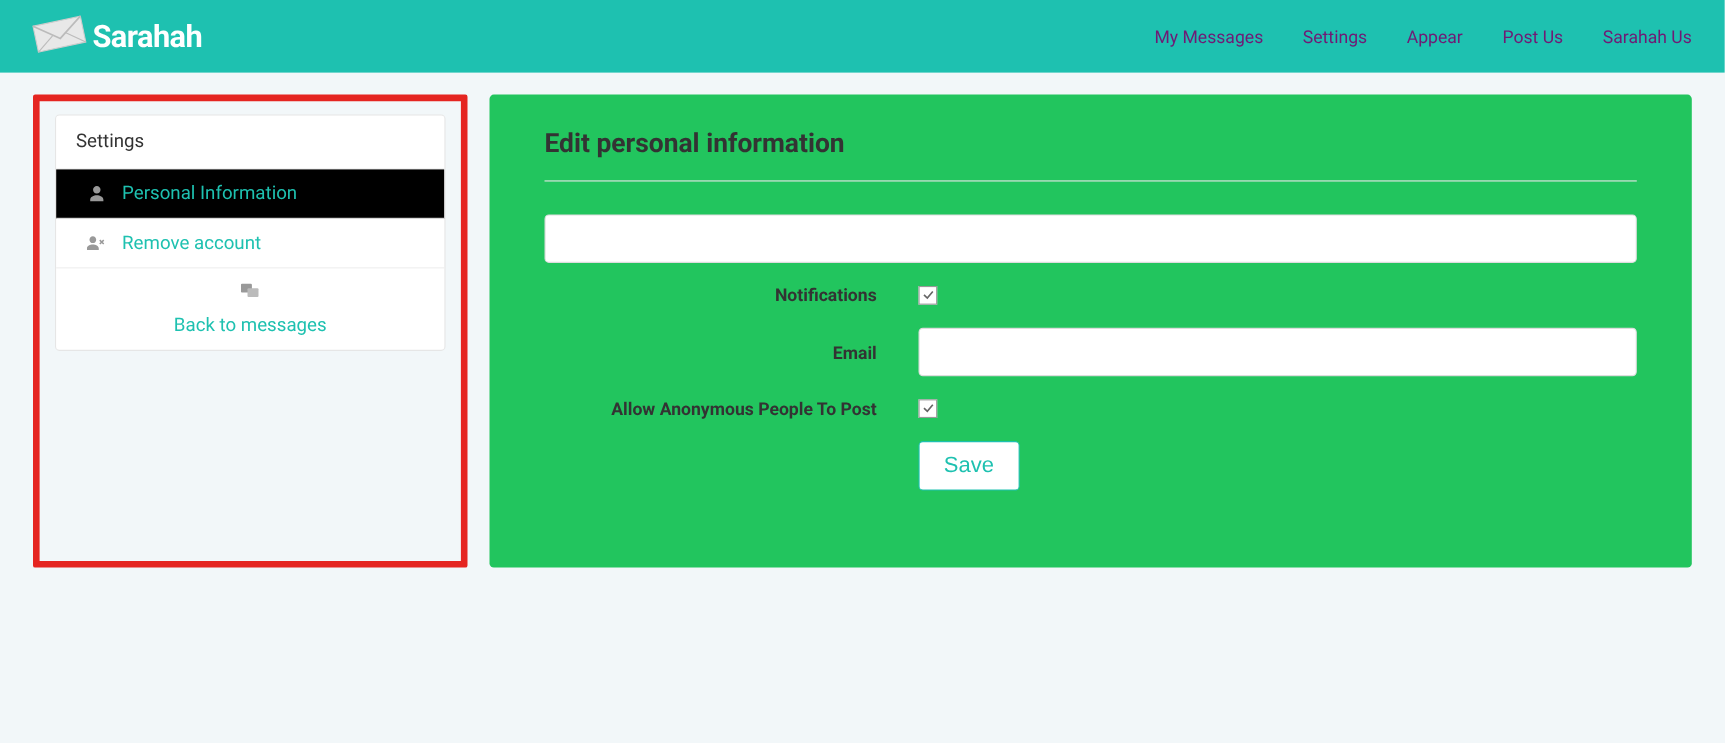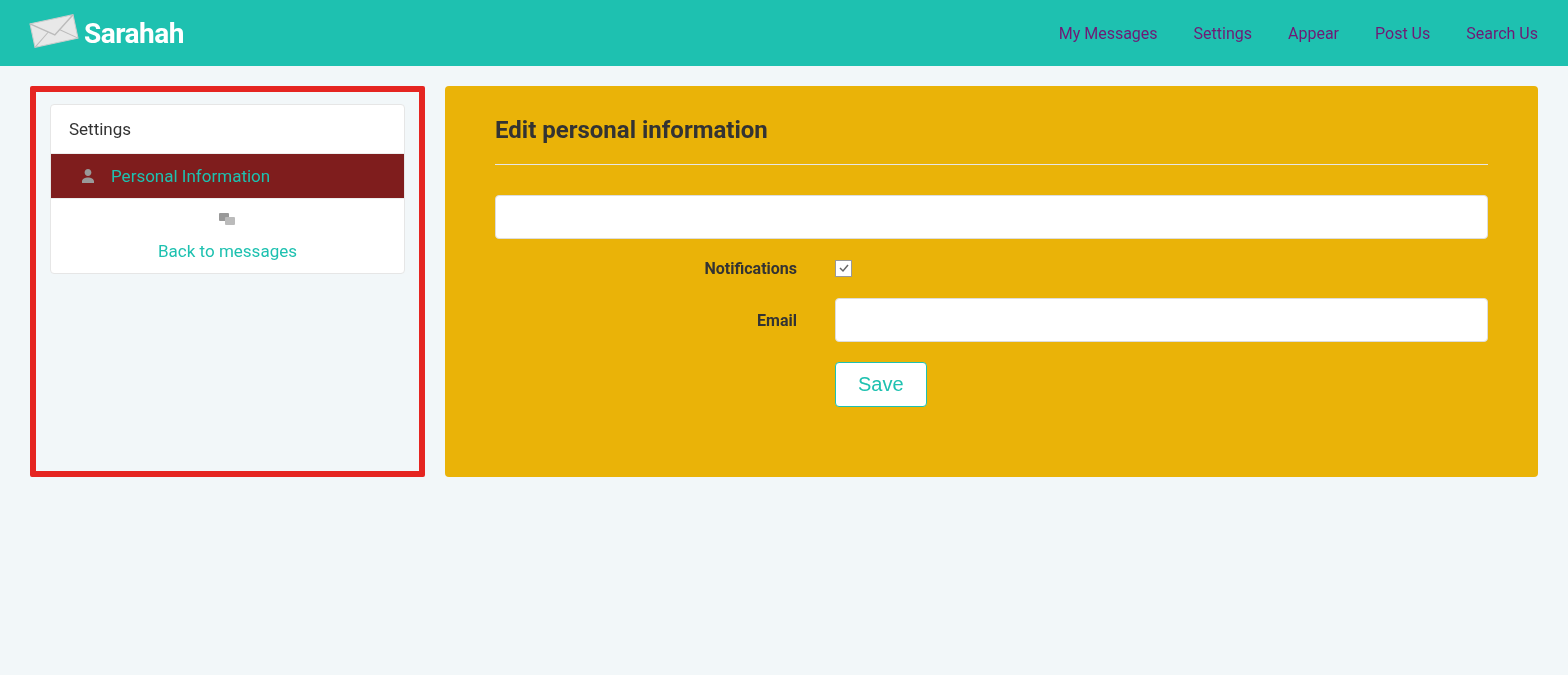--- a/index.html
+++ b/index.html
@@ -71,35 +71,35 @@
       display: flex;
       align-items: center;
       gap: 14px;
       padding: 12px 28px;
       border-bottom: 1px solid #eee;
       cursor: pointer;
       font-size: 17px;
     }
     .sidebar-item:last-child { border-bottom: none; flex-direction: column; }
     .sidebar-item.active {
-      background: #7f1d1d;
+      background: #000000;
     }
     .sidebar-item .icon {
       color: #999;
       width: 18px;
       display: flex;
       align-items: center;
       justify-content: center;
     }
     .sidebar-item .label {
       color: #1ec1b0;
     }
     .main-panel {
       flex: 1;
-      background: #eab308;
+      background: #22c55e;
       border-radius: 4px;
       padding: 30px 50px 50px 50px;
     }
     .panel-title {
       font-size: 24px;
       font-weight: 700;
       color: #333;
       margin-bottom: 20px;
     }
     hr.divider {
@@ -166,40 +166,49 @@
         <polyline points="46,28 30,16" fill="none" stroke="#bbb" stroke-width="1"></polyline>
       </svg>
     </span>
     <span class="logo-text">Sarahah</span>
   </div>
   <div class="nav-links">
     <a>My Messages</a>
     <a>Settings</a>
     <a>Appear</a>
     <a>Post Us</a>
-    <a>Search Us</a>
+    <a>Sarahah Us</a>
   </div>
 </div>
 
 <div class="container">
 
   <div class="sidebar-wrap">
     <div class="sidebar">
       <div class="sidebar-header">Settings</div>
 
       <div class="sidebar-item active">
         <span class="icon">
           <svg viewBox="0 0 16 16" width="16" height="16" fill="currentColor">
               <path d="M8 8c1.9 0 3.4-1.6 3.4-3.5S9.9 1 8 1 4.6 2.6 4.6 4.5 6.1 8 8 8zm0 1.5c-2.7 0-6 1.4-6 4V15h12v-1.5c0-2.6-3.3-4-6-4z"></path>
             </svg>
         </span>
         <span class="label">Personal Information</span>
       </div>
 
 
+      <div class="sidebar-item">
+        <span class="icon">
+          <svg viewBox="0 0 20 16" width="20" height="16" fill="currentColor">
+              <path d="M6 8c1.9 0 3.4-1.6 3.4-3.5S7.9 1 6 1 2.6 2.6 2.6 4.5 4.1 8 6 8zm0 1.5c-2.7 0-6 1.4-6 4V15h12v-1.5c0-2.6-3.3-4-6-4z"></path>
+              <path d="M13 5l4 4M17 5l-4 4" stroke="currentColor" stroke-width="1.5" fill="none"></path>
+            </svg>
+        </span>
+        <span class="label">Remove account</span>
+      </div>
 
       <div class="sidebar-item">
         <span class="icon">
           <svg viewBox="0 0 18 16" width="18" height="16" fill="currentColor">
               <rect x="0" y="2" width="10" height="8" rx="1"></rect>
               <rect x="6" y="6" width="10" height="8" rx="1" fill="#bbb"></rect>
             </svg>
         </span>
         <span class="label">Back to messages</span>
       </div>
@@ -228,20 +237,30 @@
     </div>
 
     <div class="form-row">
       <div class="form-label">Email</div>
       <div class="form-control">
         <input class="text-input" type="text" value="" style="">
       </div>
     </div>
 
 
+    <div class="form-row">
+      <div class="form-label">Allow Anonymous People To Post</div>
+      <div class="form-control">
+        <span class="checkbox">
+          <svg viewBox="0 0 12 12">
+              <polyline points="2,6 5,9 10,3" fill="none" stroke="#666" stroke-width="1.5"></polyline>
+            </svg>
+        </span>
+      </div>
+    </div>
 
     <div class="form-row btn-row">
       <div class="form-label">.</div>
       <div class="form-control">
         <button class="save-btn">Save</button>
       </div>
     </div>
 
   </div>
 </div>

